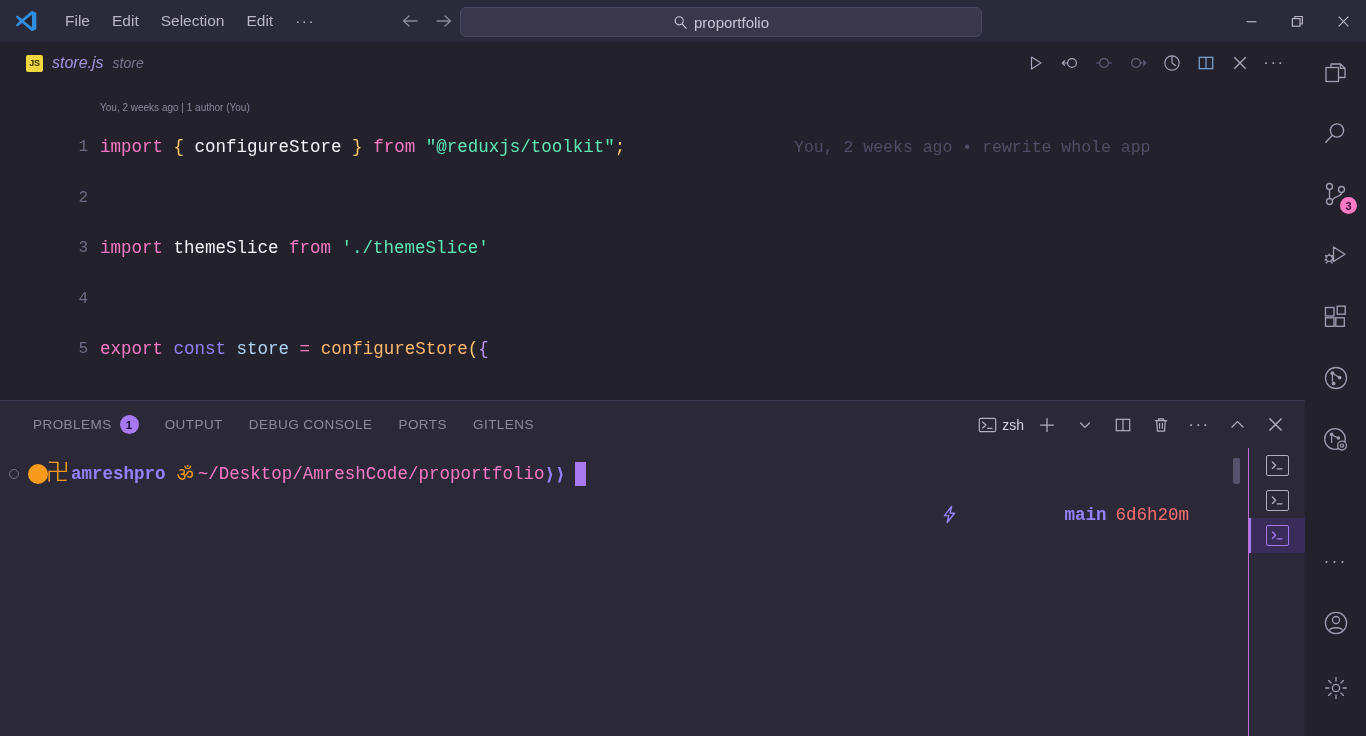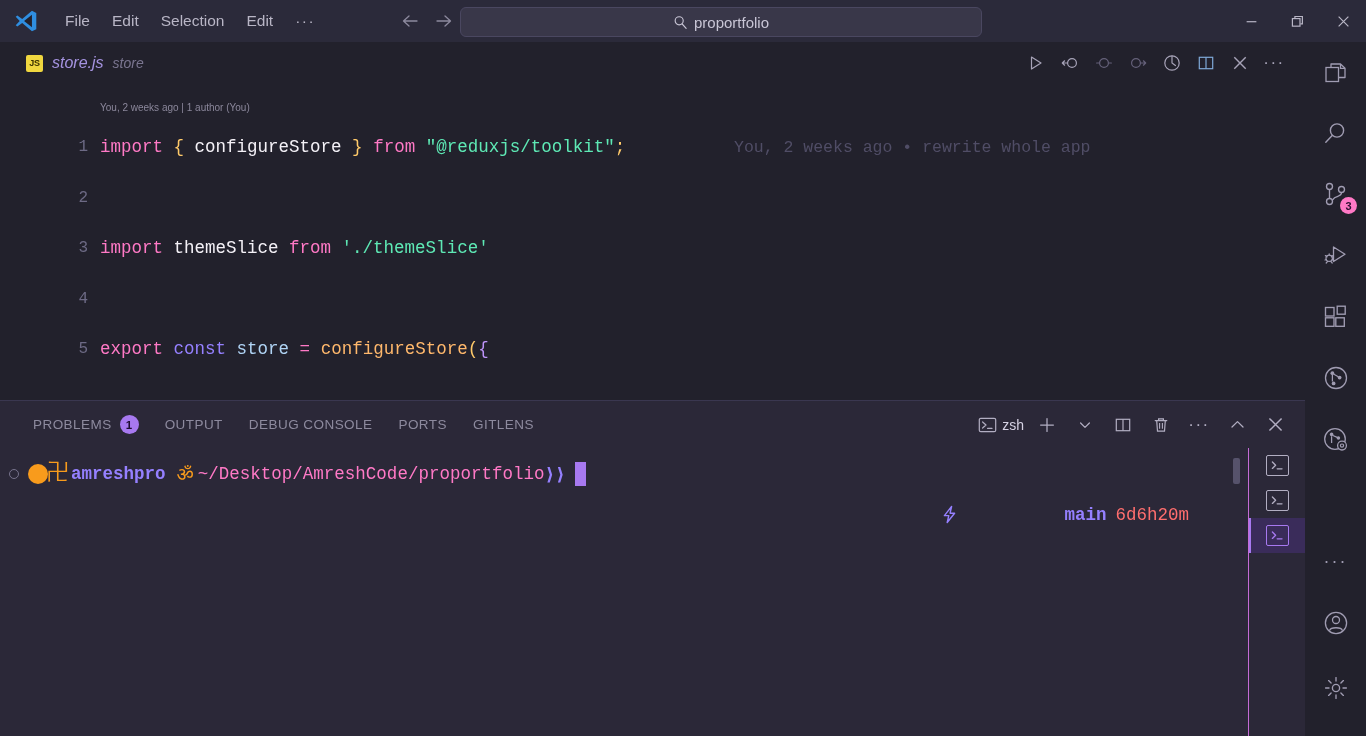--- a/index.html
+++ b/index.html
@@ -119,21 +119,21 @@
     display: flex; align-items: center;
     font-family: "Liberation Mono", monospace;
     font-size: 17.5px; white-space: pre;
   }
   .lnum {
     position: absolute; left: 0; width: 88px; text-align: right;
     color: #6d6a85; font-family: "Liberation Mono", monospace; font-size: 16px;
   }
   .ltext { padding-left: 100px; }
   .inline-blame {
-    position: absolute; left: 734px;
+    position: absolute; left: 794px;
     color: #504d66; font-family: "Liberation Mono", monospace; font-size: 16.5px;
   }
   
   .t-kw   { color: #ff79c6; }
   .t-punc { color: #ffca6a; }
   .t-id   { color: #f4f1f7; }
   .t-str  { color: #5ee9b5; }
   .t-const{ color: #9580ff; }
   .t-var  { color: #b0d4f5; }
   .t-fn   { color: #ffb86c; }

